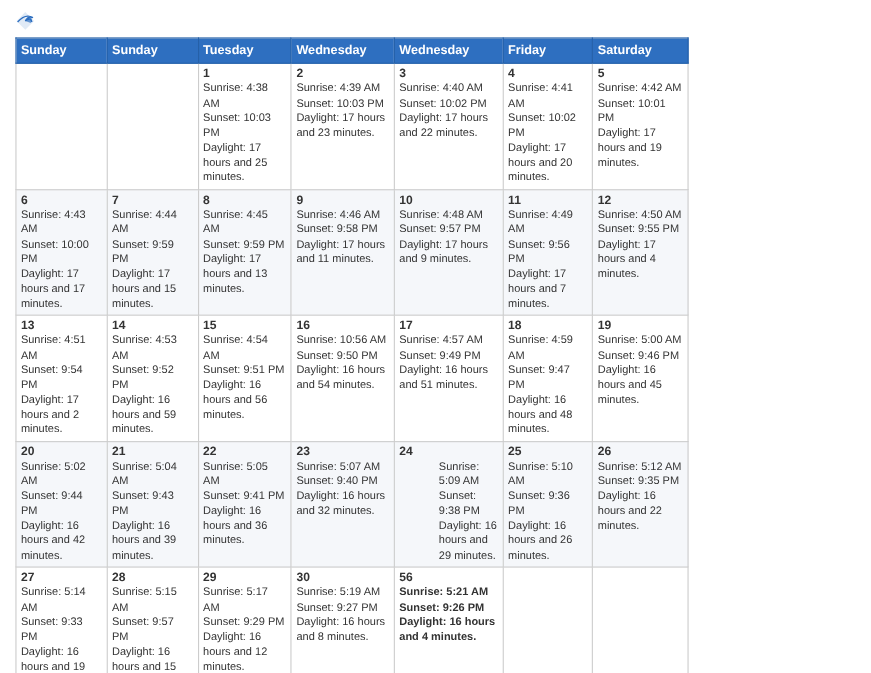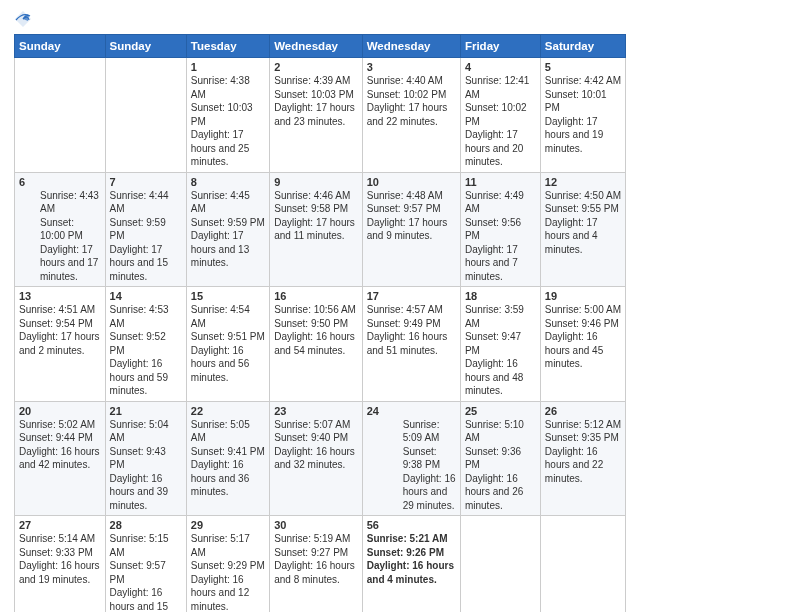--- a/index.html
+++ b/index.html
@@ -140,35 +140,35 @@
 Daylight: 17 hours and 23 minutes.</div>
           </td>
           <td>
             <span class="day-num">3</span>
             <div class="day-info" style="white-space: pre-line;">Sunrise: 4:40 AM
 Sunset: 10:02 PM
 Daylight: 17 hours and 22 minutes.</div>
           </td>
           <td>
             <span class="day-num">4</span>
-            <div class="day-info" style="white-space: pre-line;">Sunrise: 12:41 AM
+            <div class="day-info" style="white-space: pre-line;">Sunrise: 4:41 AM
 Sunset: 10:02 PM
 Daylight: 17 hours and 20 minutes.</div>
           </td>
           <td>
             <span class="day-num">5</span>
             <div class="day-info" style="white-space: pre-line;">Sunrise: 4:42 AM
 Sunset: 10:01 PM
 Daylight: 17 hours and 19 minutes.</div>
           </td>
         </tr>
         <tr>
           <td>
             <span class="day-num">6</span>
-            <div class="day-info" style="white-space: pre-line; margin-left: 21px;">Sunrise: 4:43 AM
+            <div class="day-info" style="white-space: pre-line;">Sunrise: 4:43 AM
 Sunset: 10:00 PM
 Daylight: 17 hours and 17 minutes.</div>
           </td>
           <td>
             <span class="day-num">7</span>
             <div class="day-info" style="white-space: pre-line;">Sunrise: 4:44 AM
 Sunset: 9:59 PM
 Daylight: 17 hours and 15 minutes.</div>
           </td>
           <td>
@@ -228,21 +228,21 @@
 Daylight: 16 hours and 54 minutes.</div>
           </td>
           <td>
             <span class="day-num">17</span>
             <div class="day-info" style="white-space: pre-line;">Sunrise: 4:57 AM
 Sunset: 9:49 PM
 Daylight: 16 hours and 51 minutes.</div>
           </td>
           <td>
             <span class="day-num">18</span>
-            <div class="day-info" style="white-space: pre-line;">Sunrise: 3:59 AM
+            <div class="day-info" style="white-space: pre-line;">Sunrise: 4:59 AM
 Sunset: 9:47 PM
 Daylight: 16 hours and 48 minutes.</div>
           </td>
           <td>
             <span class="day-num">19</span>
             <div class="day-info" style="white-space: pre-line;">Sunrise: 5:00 AM
 Sunset: 9:46 PM
 Daylight: 16 hours and 45 minutes.</div>
           </td>
         </tr>

